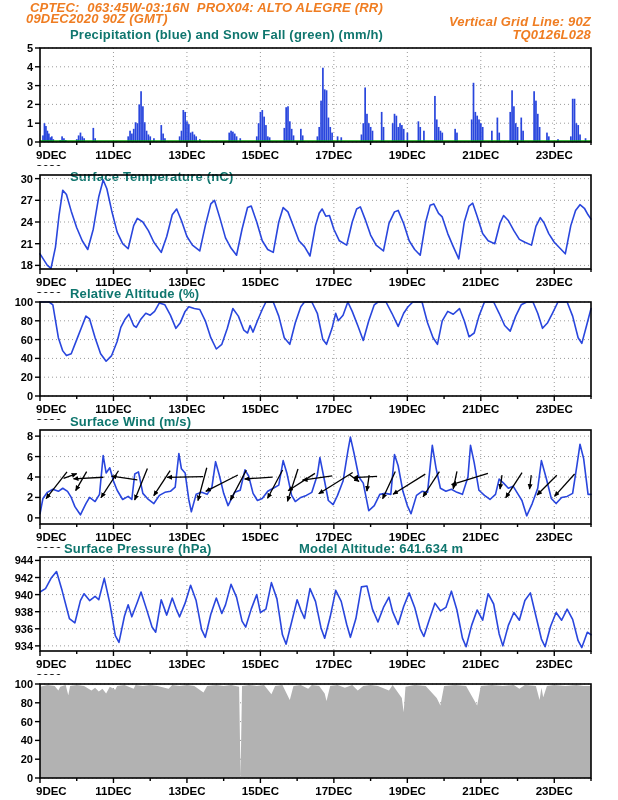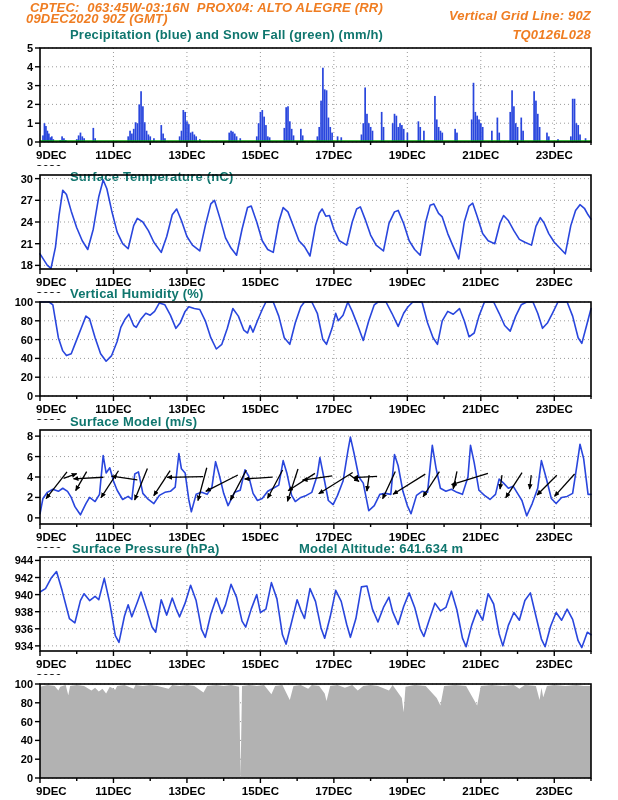--- a/index.html
+++ b/index.html
@@ -4,45 +4,45 @@
 <style>
   html,body{margin:0;padding:0;}
   body{width:618px;height:800px;overflow:hidden;background:#fff;position:relative;
        font-family:"Liberation Sans",sans-serif;font-weight:bold;}
   .hdr{position:absolute;white-space:pre;font-size:13px;letter-spacing:.2px;line-height:13px;}
   .orange{color:#ef7d22;font-style:italic;}
   .magenta{color:#0f766e;}
   .rt{right:27px;text-align:right;}
   #h1{left:30px;top:1px;}
   #h2l{left:26px;top:12px;}
-  #h2r{top:9px;}
+  #h2r{top:15px;}
   #t1{left:70px;top:28px;}
   #h3r{top:28px;margin-left:17px;}
   #t2{left:70px;top:160px;margin-top:10px;}
   #t3{left:70px;top:287px;}
   #t4{left:70px;top:415px;}
-  #t5{left:72px;top:542px;}
+  #t5{left:64px;top:542px;}
   #t5b{left:255px;top:542px;padding-left:44px;}
   #t6{left:70px;top:699px;}
   #charts{position:absolute;left:0;top:0;width:618px;height:800px;}
   svg{position:absolute;left:0;}
   svg text{font-family:"Liberation Sans",sans-serif;font-weight:bold;}
 </style>
 </head>
 <body>
 
 <div id="page">
   <div class="hdr orange" id="h1">CPTEC:  063:45W-03:16N  PROX04: ALTO ALEGRE (RR)</div>
   <div class="hdr orange" id="h2l">09DEC2020 90Z (GMT)</div>
   <div class="hdr orange rt" id="h2r">Vertical Grid Line: 90Z</div>
   <div class="hdr magenta" id="t1">Precipitation (blue) and Snow Fall (green) (mm/h)</div>
   <div class="hdr orange rt" id="h3r">TQ0126L028</div>
   <div class="hdr magenta" id="t2">Surface Temperature (nC)</div>
-  <div class="hdr magenta" id="t3">Vertical Humidity (%)</div>
-  <div class="hdr magenta" id="t4">Surface Model (m/s)</div>
+  <div class="hdr magenta" id="t3">Relative Altitude (%)</div>
+  <div class="hdr magenta" id="t4">Surface Wind (m/s)</div>
   <div class="hdr magenta" id="t5">Surface Pressure (hPa)</div>
   <div class="hdr magenta" id="t5b">Model Altitude: 641.634 m</div>
   <div class="hdr magenta" id="t6">Cloud Cover (%)</div>
   <div id="charts">
       <svg width="618" height="126" viewBox="0 0 618 126" style="top: 40px;">
         <line x1="40" x2="591" y1="102" y2="102" stroke="#9a9a9a" stroke-width="1" stroke-dasharray="1 3"></line>
         <line x1="40" x2="591" y1="83.2" y2="83.2" stroke="#9a9a9a" stroke-width="1" stroke-dasharray="1 3"></line>
         <line x1="40" x2="591" y1="64.4" y2="64.4" stroke="#9a9a9a" stroke-width="1" stroke-dasharray="1 3"></line>
         <line x1="40" x2="591" y1="45.6" y2="45.6" stroke="#9a9a9a" stroke-width="1" stroke-dasharray="1 3"></line>
         <line x1="40" x2="591" y1="26.799999999999997" y2="26.799999999999997" stroke="#9a9a9a" stroke-width="1" stroke-dasharray="1 3"></line>

